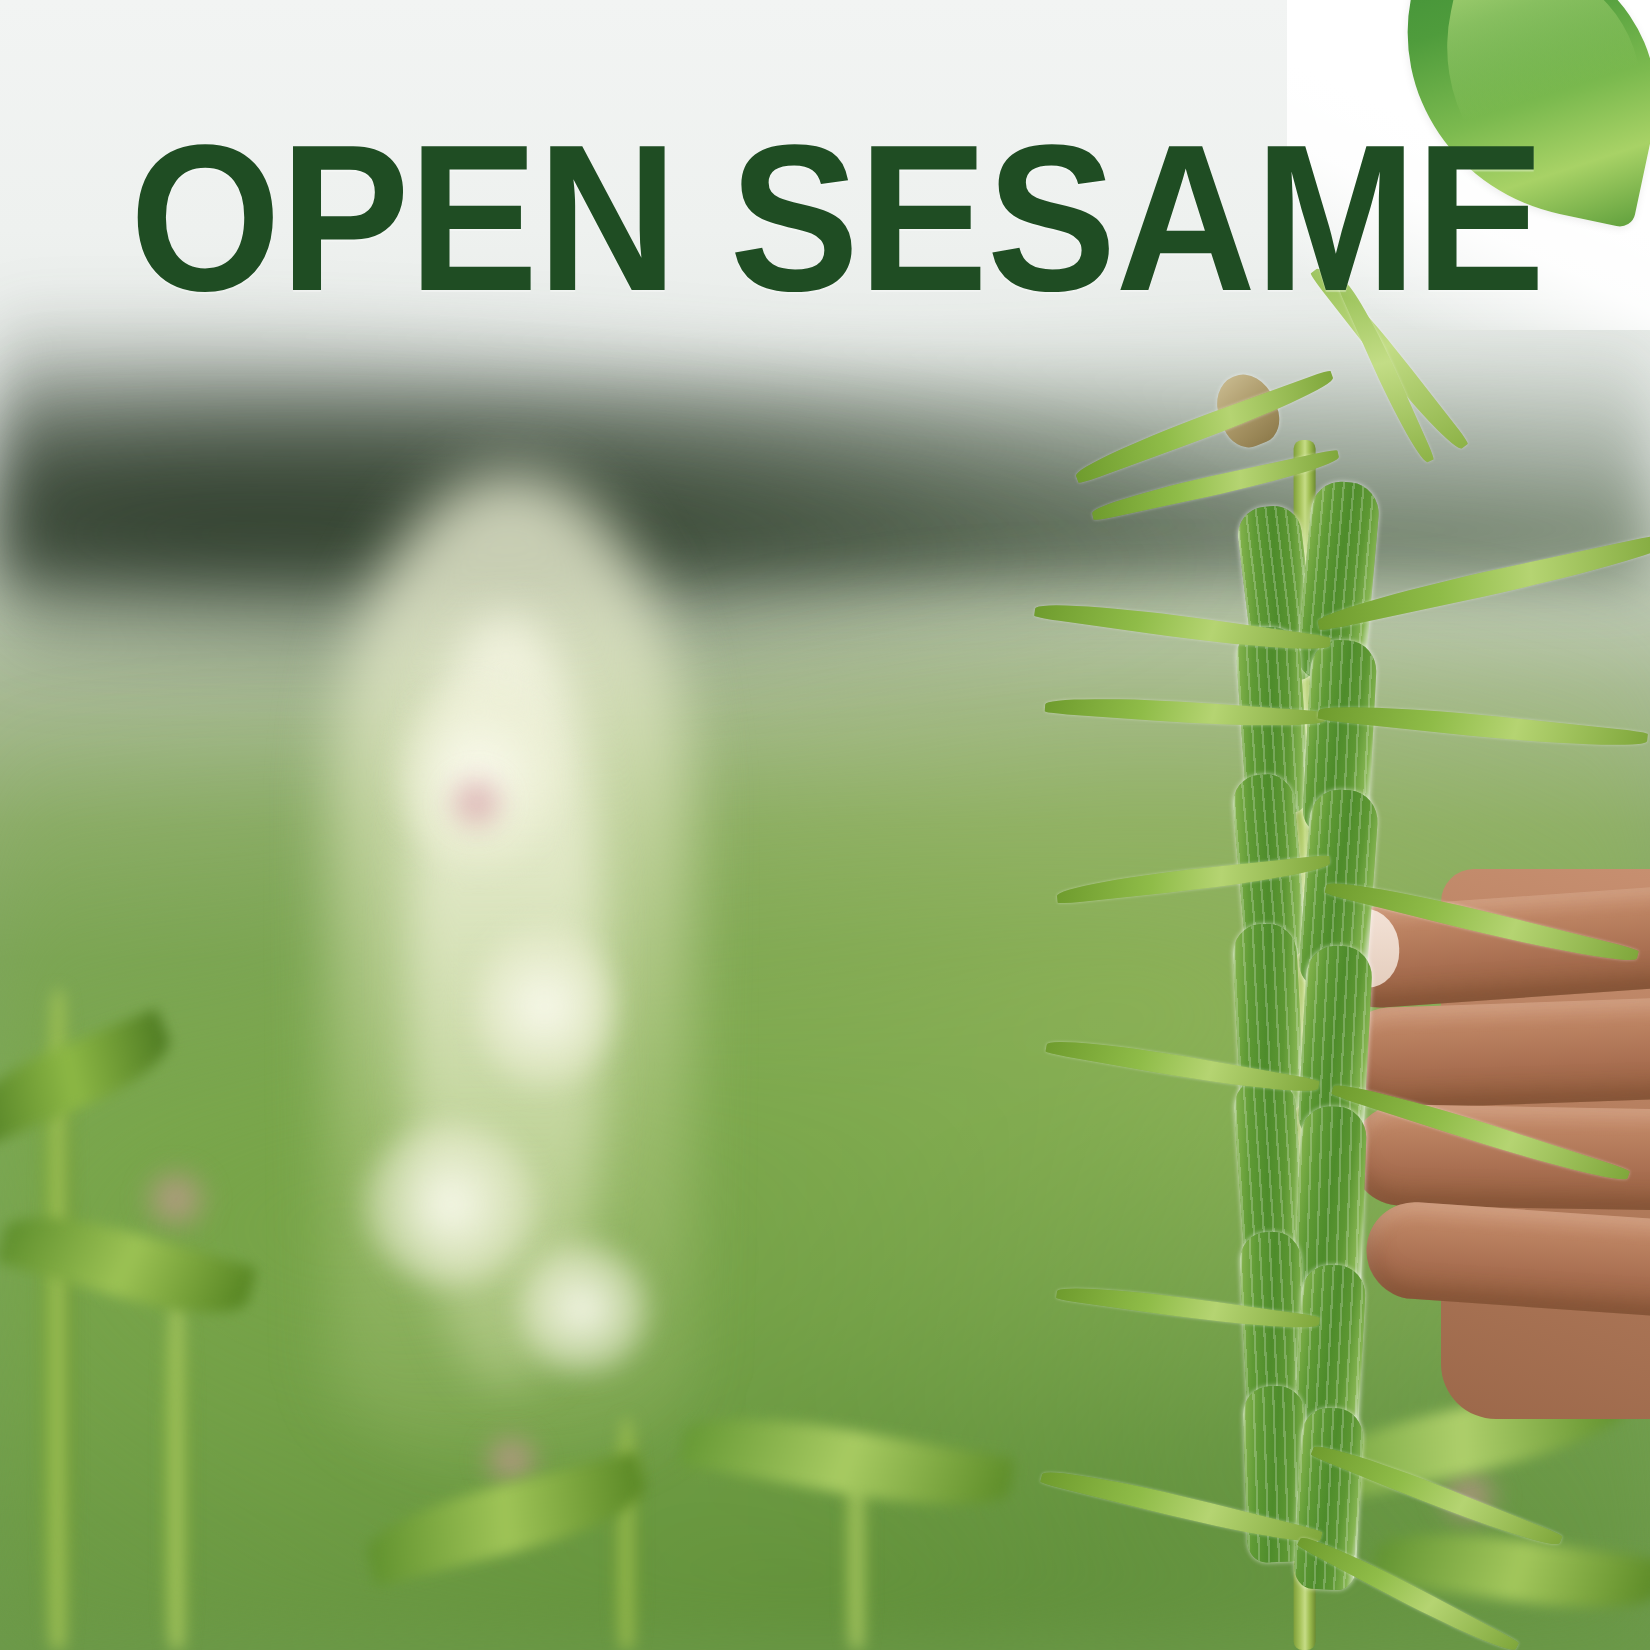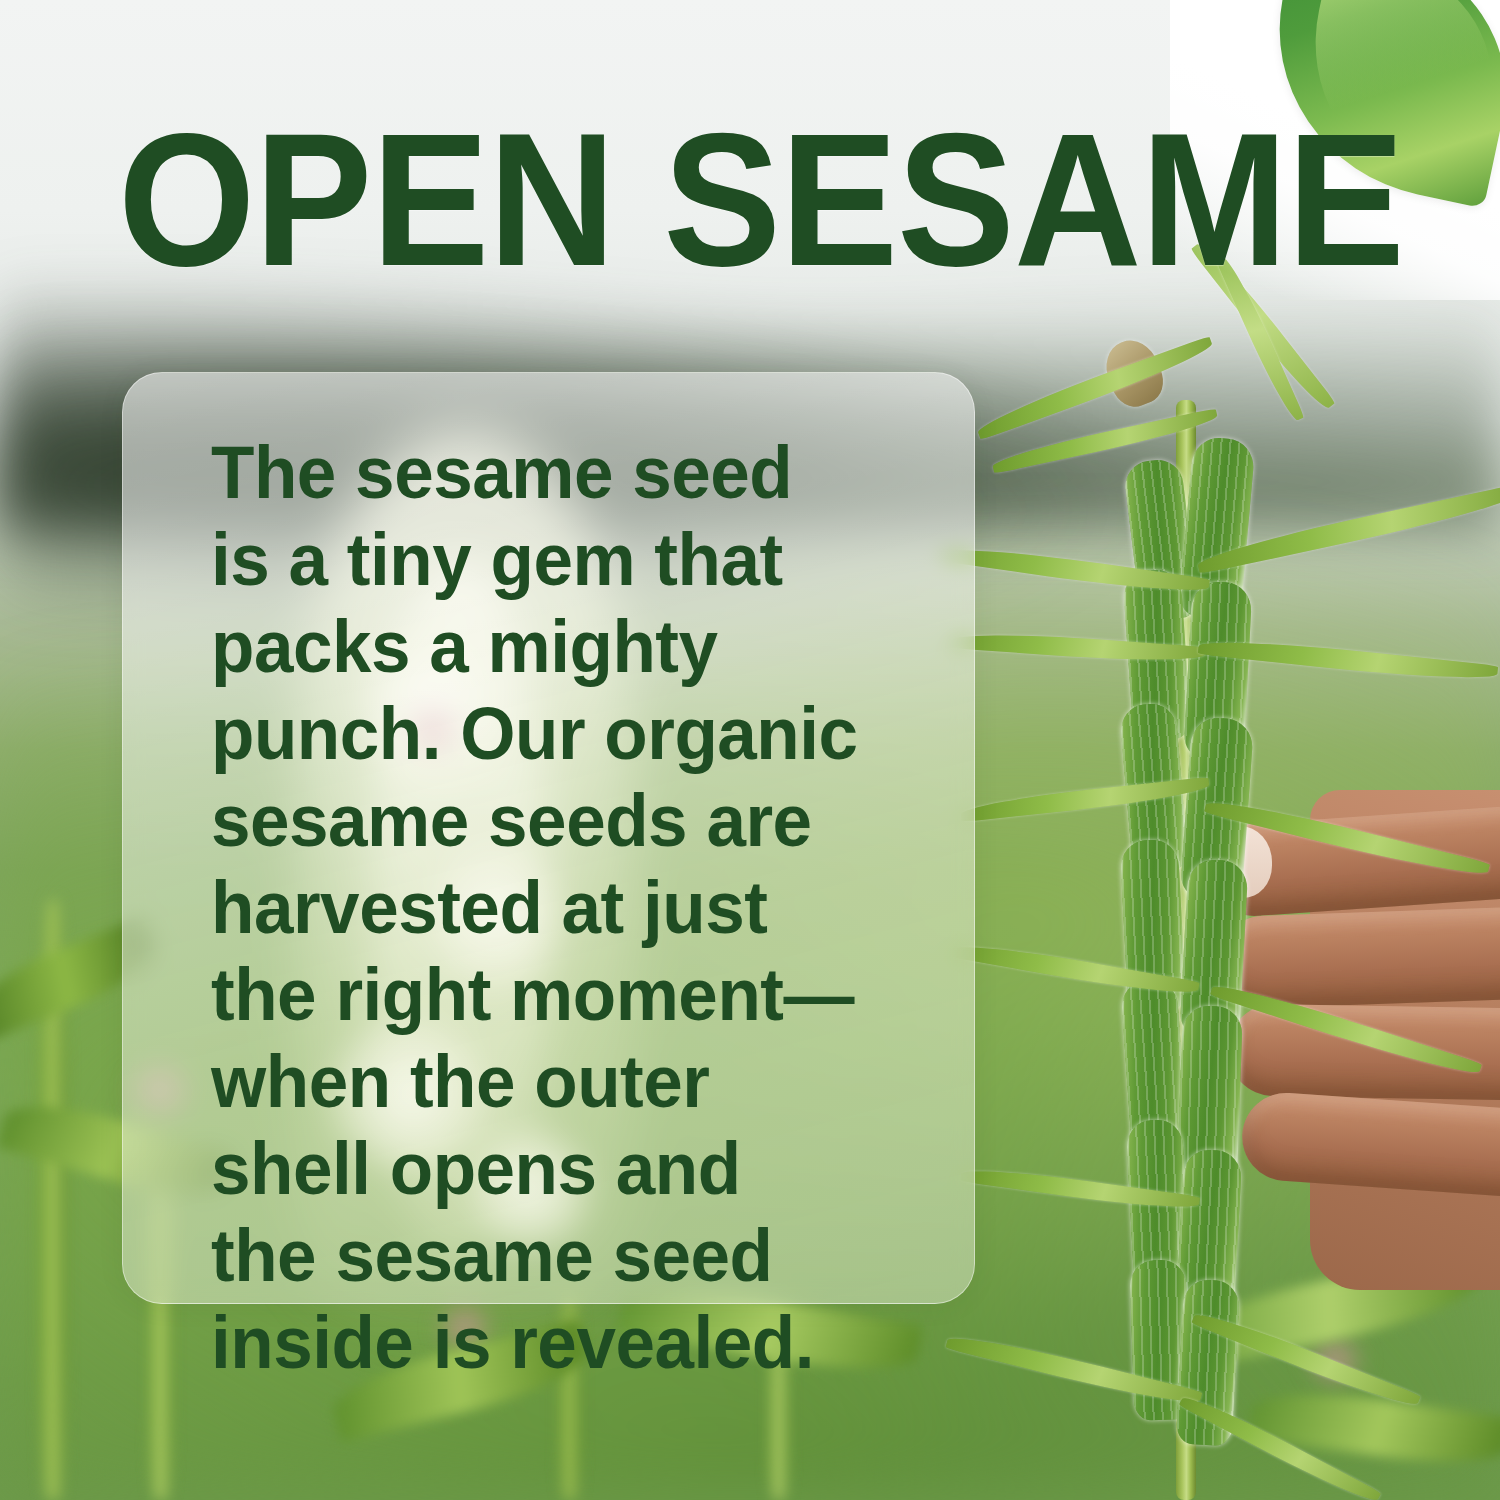--- a/index.html
+++ b/index.html
@@ -300,17 +300,14 @@
     <div class="leaf" style="left:-36px;top:1040px;width:260px;height:20px;transform:rotate(14deg);"></div>
     <div class="leaf" style="left:206px;top:1030px;width:240px;height:19px;transform:rotate(22deg);"></div>
     <div class="leaf" style="left:190px;top:1120px;width:220px;height:18px;transform:rotate(28deg);"></div>
   </div>
 
   <div id="sky-wedge"></div>
   <div id="corner-leaf"></div>
 
   <h1 id="title">OPEN SESAME</h1>
 
-  <div id="card">
-    <p id="body-copy">The sesame seed is a tiny gem that packs a mighty punch. Our organic sesame seeds are harvested at just the right moment—when the outer shell opens and the sesame seed inside is revealed.</p>
-  </div>
 
 </div>
 
 </body></html>

